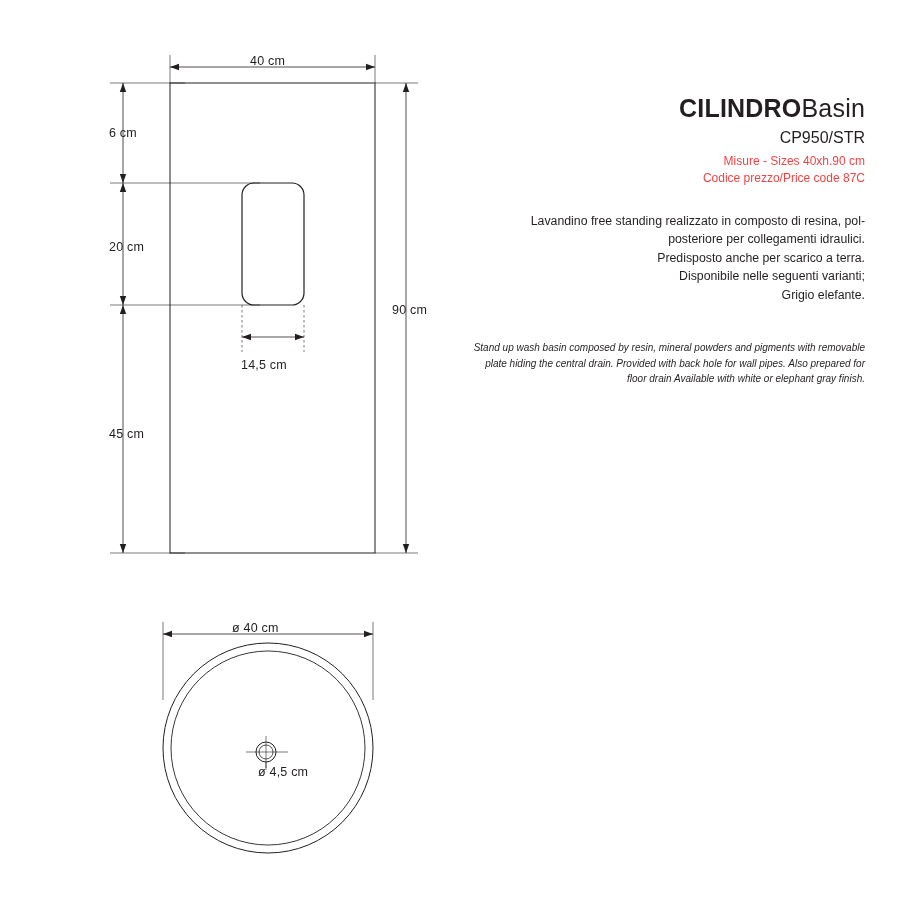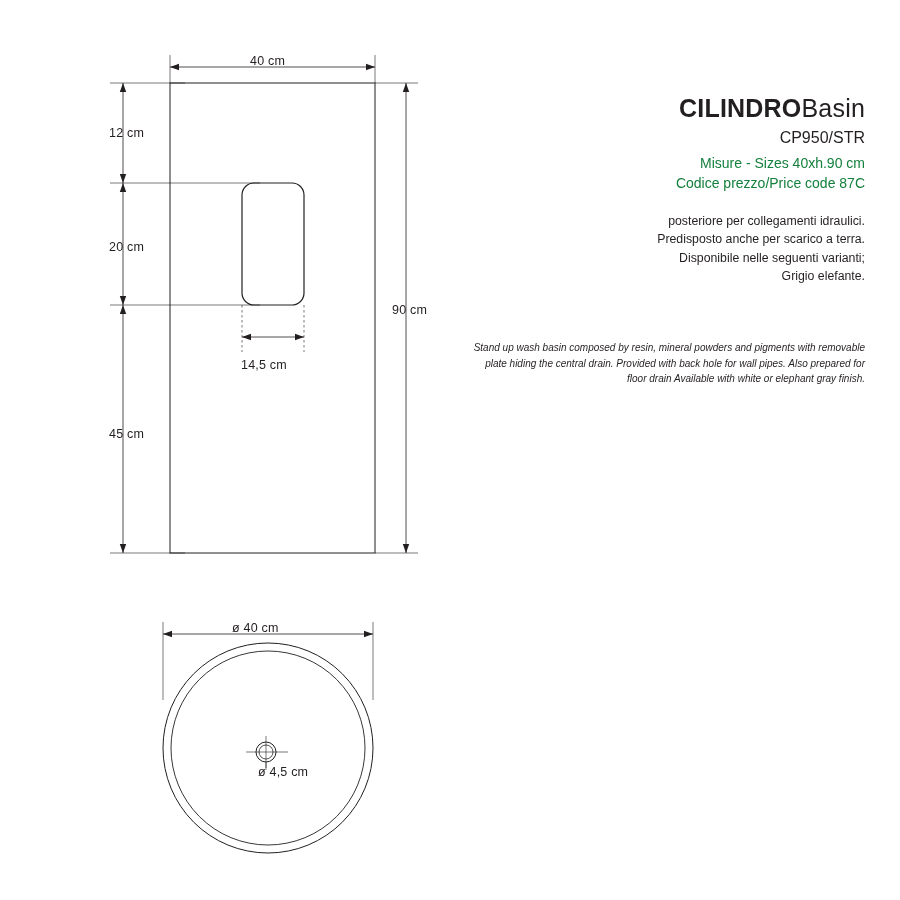--- a/index.html
+++ b/index.html
@@ -50,23 +50,23 @@
     color: #231f20;
   }
   .title .bold { font-weight: bold; text-align: right; }
   .title .light { font-weight: normal; }
   .code {
     font-size: 16px;
     margin: 2px 0 6px 0;
     color: #231f20;
   }
   .meta {
-    font-size: 14px;
+    font-size: 12px;
     line-height: 1.45;
-    color: #15803d;
+    color: #ef4444;
   }
   .desc-it {
     position: absolute;
     left: 470px;
     top: 212px;
     width: 395px;
     text-align: right;
     font-size: 12.3px;
     line-height: 1.5;
     color: #231f20;
@@ -147,36 +147,37 @@
       <line x1="163" y1="622" x2="163" y2="700" stroke-width="0.6"></line>
       <line x1="373" y1="622" x2="373" y2="700" stroke-width="0.6"></line>
 
       <line x1="266" y1="762" x2="266" y2="770" stroke-width="0.6"></line>
 
     </g>
   </svg>
 
   <div class="dim-label" style="left:250px; top:54px;">40 cm</div>
   <div class="dim-label" style="left:392px; top:303px;">90 cm</div>
-  <div class="dim-label" style="left:109px; top:126px;">12 cm</div>
+  <div class="dim-label" style="left:109px; top:126px;">6 cm</div>
   <div class="dim-label" style="left:109px; top:240px;">20 cm</div>
   <div class="dim-label" style="left:109px; top:427px;">45 cm</div>
   <div class="dim-label" style="left:241px; top:358px;">14,5 cm</div>
 
   <div class="dim-label" style="left:232px; top:621px;">ø 40 cm</div>
   <div class="dim-label" style="left:258px; top:765px;">ø 4,5 cm</div>
 
   <div class="info">
     <div class="title"><span class="bold">CILINDRO</span><span class="light">Basin</span></div>
     <div class="code">CP950/STR</div>
     <div class="meta">Misure - Sizes 40xh.90 cm</div>
     <div class="meta">Codice prezzo/Price code 87C</div>
   </div>
 
   <div class="desc-it">
+    <span class="center">Lavandino free standing realizzato in composto di resina, pol-</span>
     <span class="center">posteriore per collegamenti idraulici.</span>
     <span class="center">Predisposto anche per scarico a terra.</span>
     <span class="center">Disponibile nelle seguenti varianti;</span>
     <span class="center">Grigio elefante.</span>
   </div>
 
   <div class="desc-en">
     <span class="center">Stand up wash basin composed by resin, mineral powders and</span>
     <span class="center">pigments with removable plate hiding the central drain.</span>
     <span class="center">Provided with back hole for wall pipes.</span>

